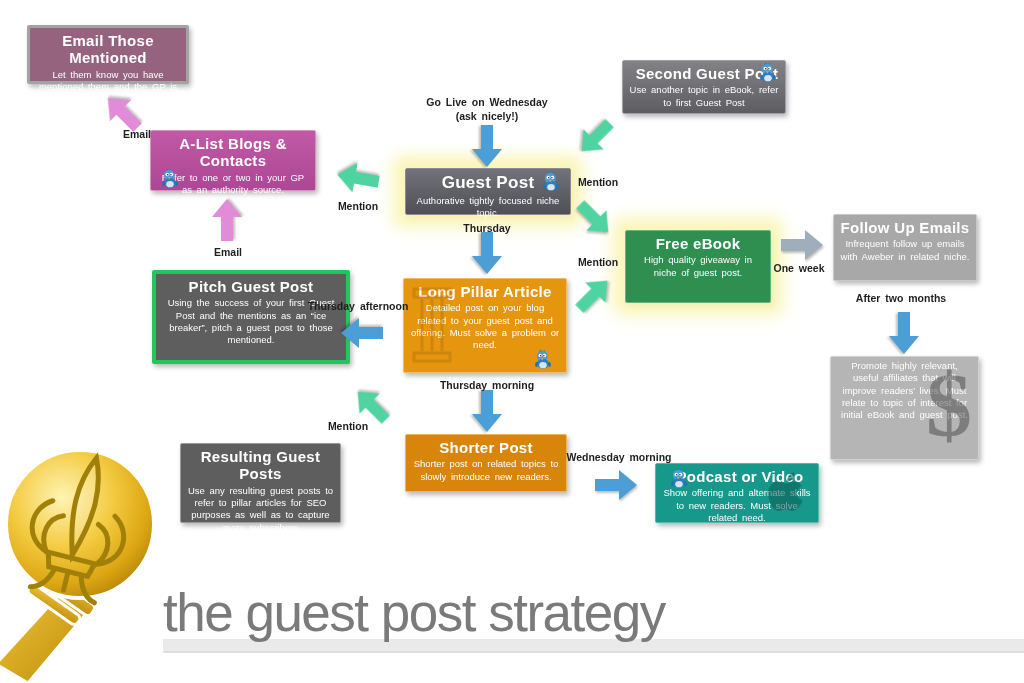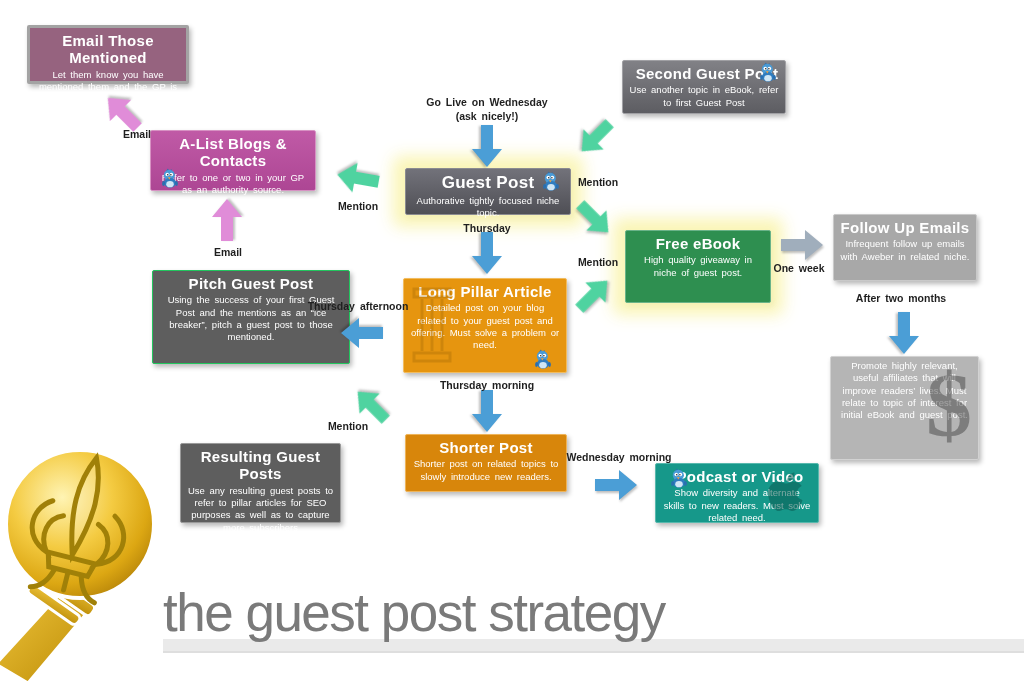--- a/index.html
+++ b/index.html
@@ -12,21 +12,21 @@
     position:absolute; box-sizing:border-box; color:#fff; text-align:center;
     padding:3px 6px; border-radius:2px;
     box-shadow:2px 3px 5px rgba(0,0,0,.28);
   }
   .node .t{ font-size:15px; font-weight:bold; margin:1px 0 2px; letter-spacing:.3px; line-height:1.15;}
   .node .b{ font-size:9.5px; line-height:1.3; word-spacing:2px; margin:0;}
   .glow{ box-shadow:0 0 16px 12px rgba(250,244,178,.95), 2px 3px 5px rgba(0,0,0,.2); }
 
   #n-email    { left:27px;  top:25px;  width:162px; height:59px; background:#96637f; border:3px solid #a3a3a3;}
   #n-alist    { left:150px; top:130px; width:166px; height:61px; background:linear-gradient(#c05aa6,#ad4694); border:1px solid #d792c3;}
-  #n-pitch    { left:152px; top:270px; width:198px; height:94px; background:#5e5e5e; border:1px solid #22c55e;}
+  #n-pitch    { left:152px; top:270px; width:198px; height:94px; background:#5e5e5e; border:4px solid #22c55e;}
   #n-result   { left:180px; top:443px; width:161px; height:80px; background:#5e5e5e; border:1px solid #9a9a9a;}
   #n-guest    { left:405px; top:168px; width:166px; height:47px; background:linear-gradient(#72727a,#4f4f55); border:1px solid #8b8b90;}
   #n-pillar   { left:403px; top:278px; width:164px; height:95px; background:#e6950f; border:1px solid #f2bc5e;}
   #n-shorter  { left:405px; top:434px; width:162px; height:58px; background:#d8860b; border:1px solid #eeb45a;}
   #n-second   { left:622px; top:60px;  width:164px; height:54px; background:linear-gradient(#818186,#5d5d62); border:1px solid #a0a0a4;}
   #n-ebook    { left:625px; top:210px; width:146px; height:73px; background:#2e8f50; border:1px solid #6ab389;margin-top:20px;}
   #n-followup { left:833px; top:214px; width:144px; height:67px; background:#a8a8a8; border:1px solid #c9c9c9;}
   #n-affiliate{ left:830px; top:356px; width:149px; height:104px; background:#b5b5b5; border:1px solid #d2d2d2; overflow:hidden;}
   #n-podcast  { left:655px; top:463px; width:164px; height:60px; background:#16988a; border:1px solid #57b8ad; overflow:hidden;}
   #n-guest .t{font-size:17px;}
@@ -168,21 +168,21 @@
     <p class="b">Promote highly relevant, useful affiliates that will improve readers’ lives. Must relate to topic of interest for initial eBook and guest post.</p>
   </div>
 
   <div class="node" id="n-podcast">
     <svg class="wm-apple" width="42" height="50" viewBox="0 0 60 70">
       <path fill="#0b5d54" d="M38,12c3-4,2.5-9,2.5-9s-5,.5-8,4.5 c-3,4-2.2,8.5-2.2,8.5 S35,16,38,12z
         M44,33c0-8,7-11,7-11s-4-6-11-6c-5,0-7,2.5-11,2.5S23,16,17,16 C9,16,3,23,3,32c0,13,9,26,15,26c4,0,5-2.5,10-2.5
         S34,58,38,58c6,0,14-12,14-16 C48,41,44,39,44,33z"></path>
     </svg>
     <div class="t">Podcast or Video</div>
-    <p class="b">Show diversity and alternate skills to new readers. Must solve related need.</p>
+    <p class="b">Show offering and alternate skills to new readers. Must solve related need.</p>
     <svg class="bird" style="left:12px; top:3px;">
         <use href="#bird-sym"></use>
       </svg>
   </div>
 
   <svg class="arrow" style="left:100px;top:94px;width:44px;height:36px;color:#e08cd8;transform:rotate(225deg);">
       <use href="#arrow-sym"></use>
     </svg>
   <svg class="arrow" style="left:205px;top:201px;width:44px;height:36px;color:#e08cd8;transform:rotate(270deg);">
       <use href="#arrow-sym"></use>

